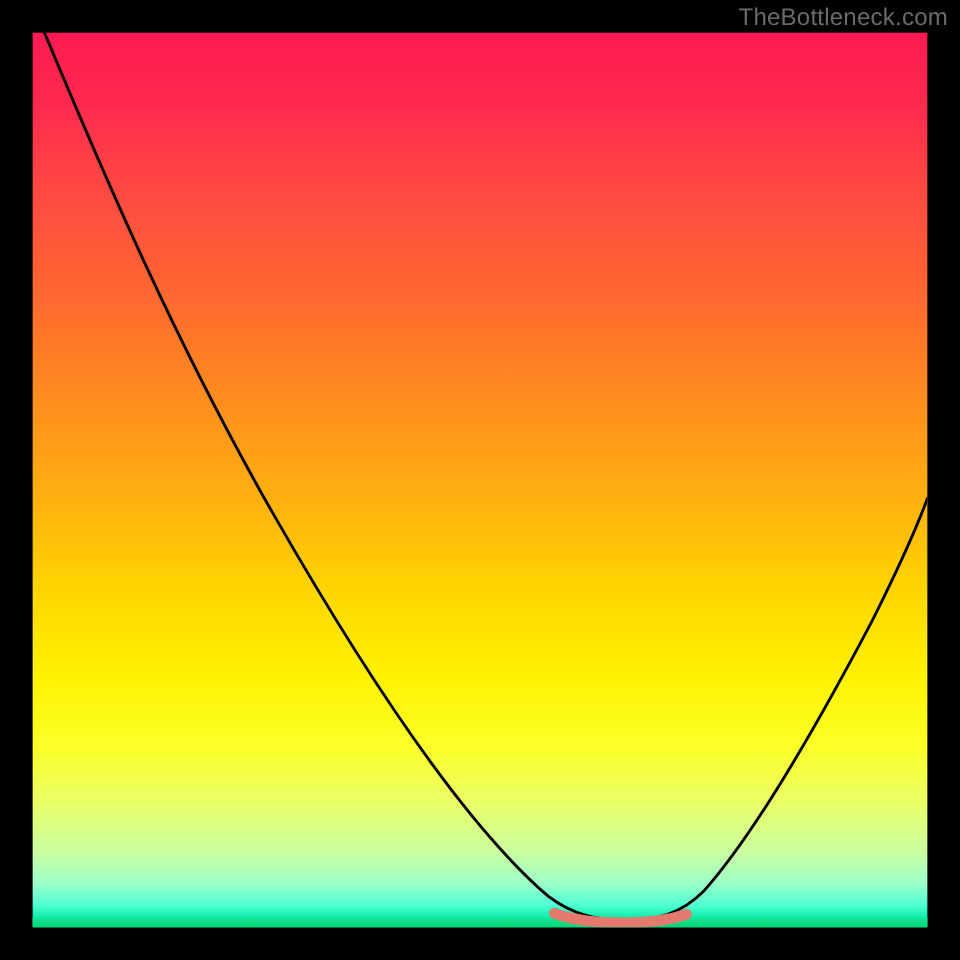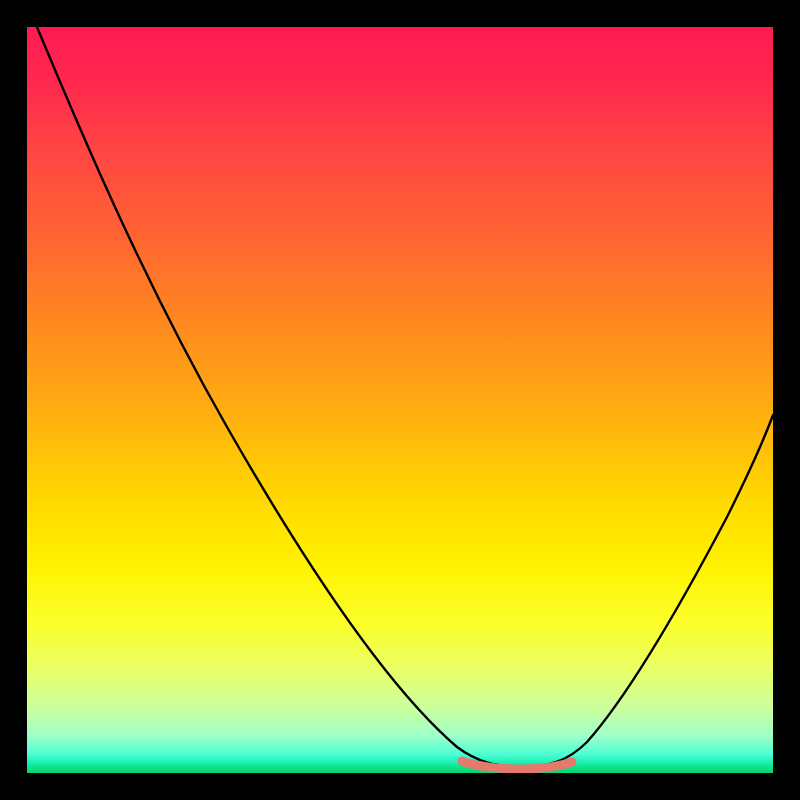--- a/index.html
+++ b/index.html
@@ -88,13 +88,14 @@
                C 520 740, 540 735, 560 715
                C 600 670, 650 585, 700 490
                C 720 450, 736 415, 746 388"></path>
 
       <path fill="none" stroke="#e4796e" stroke-width="9" stroke-linecap="round" d="M 435 734
                C 450 740, 470 742, 495 742
                C 515 742, 530 740, 545 735"></path>
     </svg>
   </div>
 
+  <div class="watermark">TheBottleneck.com</div>
 </div>
 
 </body></html>

